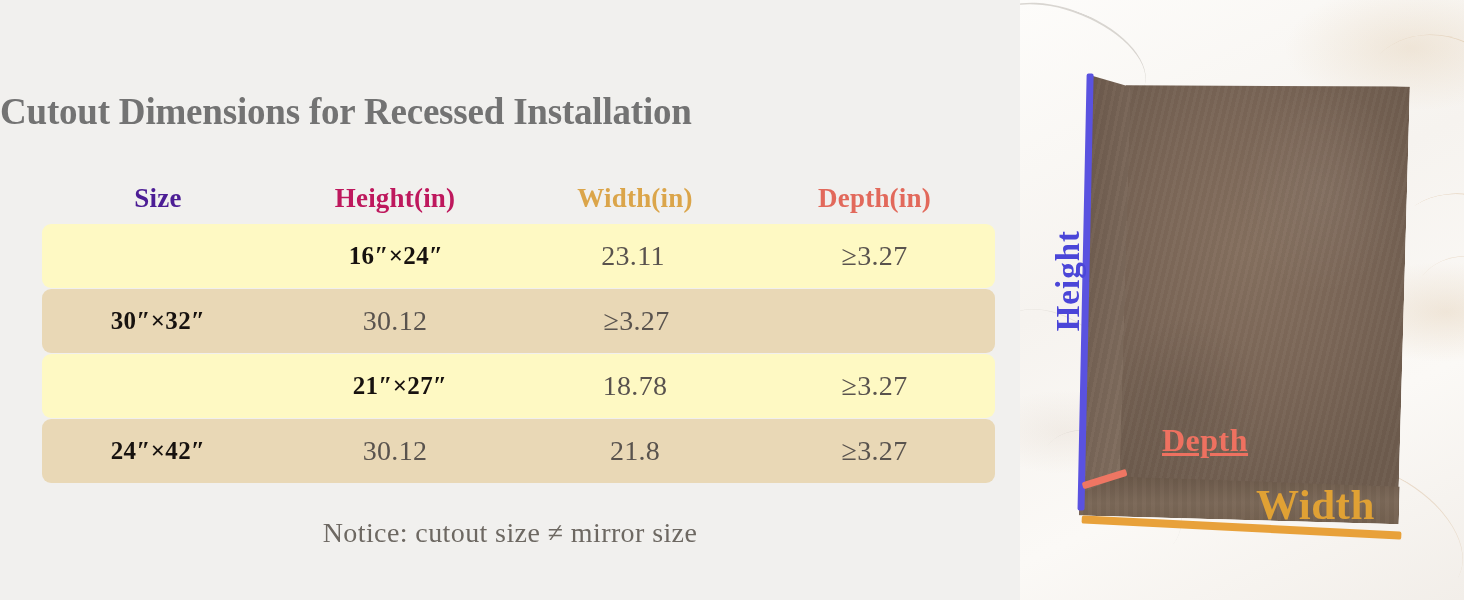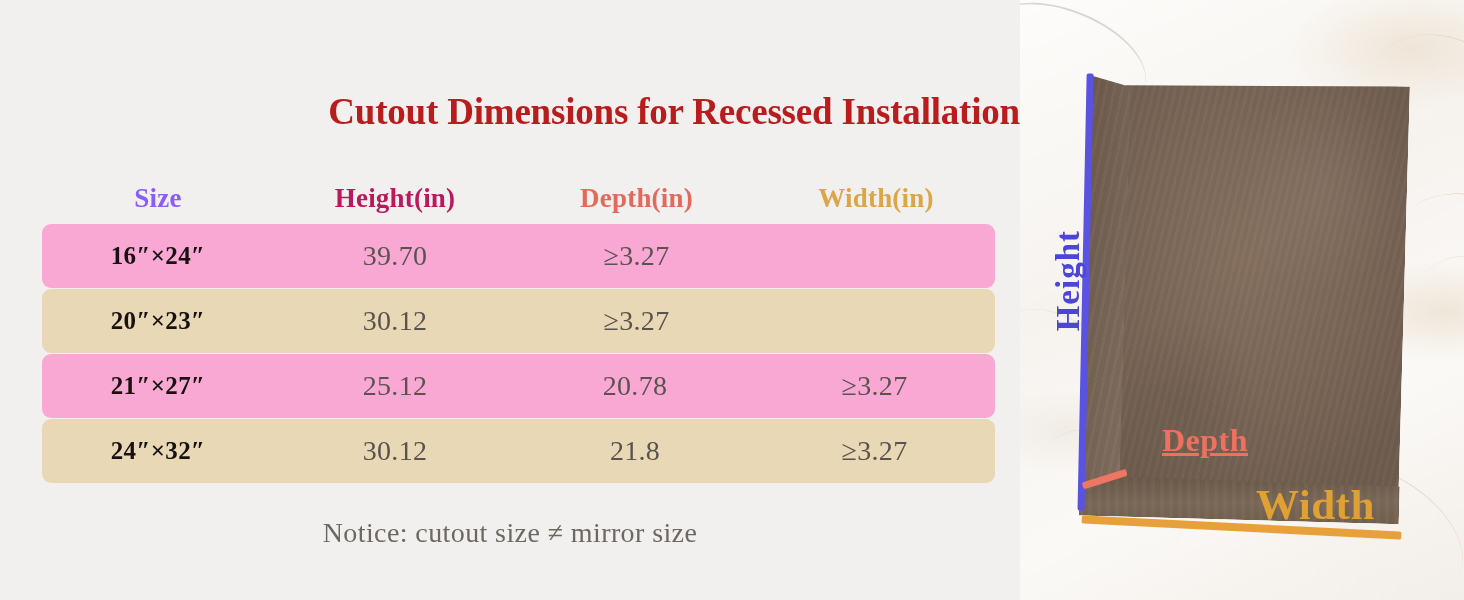--- a/index.html
+++ b/index.html
@@ -29,26 +29,26 @@
     width: 1020px;
     height: 600px;
     background: #f1f0ee;
   }
 
   #page-title {
     position: absolute;
     left: 0;
     top: 90px;
     width: 1020px;
-    text-align: right;
+    text-align: left;
     font-family: "Liberation Serif", "DejaVu Serif", serif;
     font-weight: bold;
     font-size: 37px;
     letter-spacing: -0.2px;
-    color: #b91c1c;
+    color: #737373;
     white-space: nowrap;
   }
 
   #dim-table {
     position: absolute;
     left: 42px;
     top: 172px;
     width: 953px;
   }
 
@@ -62,34 +62,34 @@
   .thead-row {
     height: 52px;
     background: transparent;
   }
 
   .tbody-row {
     height: 64px;
     border-radius: 9px;
     margin-bottom: 1px;
   }
-  .tbody-row.odd  { background: #f9a8d4; }
+  .tbody-row.odd  { background: #fef9c3; justify-content: flex-end; }
   .tbody-row.even { background: #e9d8b6; }
 
   .c-size   { width: 232px; text-align: center; }
   .c-height { width: 242px; text-align: center; }
   .c-width  { width: 238px; text-align: center; }
   .c-depth  { width: 241px; text-align: center; }
 
   .thead-row .cell {
     font-weight: bold;
     font-size: 27px;
     letter-spacing: 0.2px;
   }
-  .th-size   { color: #8b5cf6; }
+  .th-size   { color: #4c1d95; }
   .th-height { color: #be185d; }
   .th-width  { color: #dba54a; }
   .th-depth  { color: #e2695b; }
 
   .tbody-row .c-size {
     font-weight: bold;
     font-size: 25px;
     color: #17120f;
     letter-spacing: 0.4px;
   }
@@ -284,45 +284,44 @@
 
   <div id="left-panel">
 
     <div id="page-title">Cutout Dimensions for Recessed Installation</div>
 
     <div id="dim-table">
 
       <div class="trow thead-row">
         <div class="cell c-size th-size">Size</div>
         <div class="cell c-height th-height">Height(in)</div>
+        <div class="cell c-width th-width">Width(in)</div>
         <div class="cell c-depth th-depth">Depth(in)</div>
-        <div class="cell c-width th-width">Width(in)</div>
       </div>
 
       <div class="trow tbody-row odd">
         <div class="cell c-size">16″×24″</div>
-        <div class="cell c-height">39.70</div>
+        <div class="cell c-height">23.11</div>
         <div class="cell c-depth">≥3.27</div>
       </div>
 
       <div class="trow tbody-row even">
-        <div class="cell c-size">20″×23″</div>
+        <div class="cell c-size">30″×32″</div>
         <div class="cell c-height">30.12</div>
         <div class="cell c-depth">≥3.27</div>
       </div>
 
       <div class="trow tbody-row odd">
         <div class="cell c-size">21″×27″</div>
-        <div class="cell c-height">25.12</div>
-        <div class="cell c-width">20.78</div>
+        <div class="cell c-width">18.78</div>
         <div class="cell c-depth">≥3.27</div>
       </div>
 
       <div class="trow tbody-row even">
-        <div class="cell c-size">24″×32″</div>
+        <div class="cell c-size">24″×42″</div>
         <div class="cell c-height">30.12</div>
         <div class="cell c-width">21.8</div>
         <div class="cell c-depth">≥3.27</div>
       </div>
 
     </div>
 
     <div id="notice">Notice: cutout size ≠ mirror size</div>
   </div>
 

